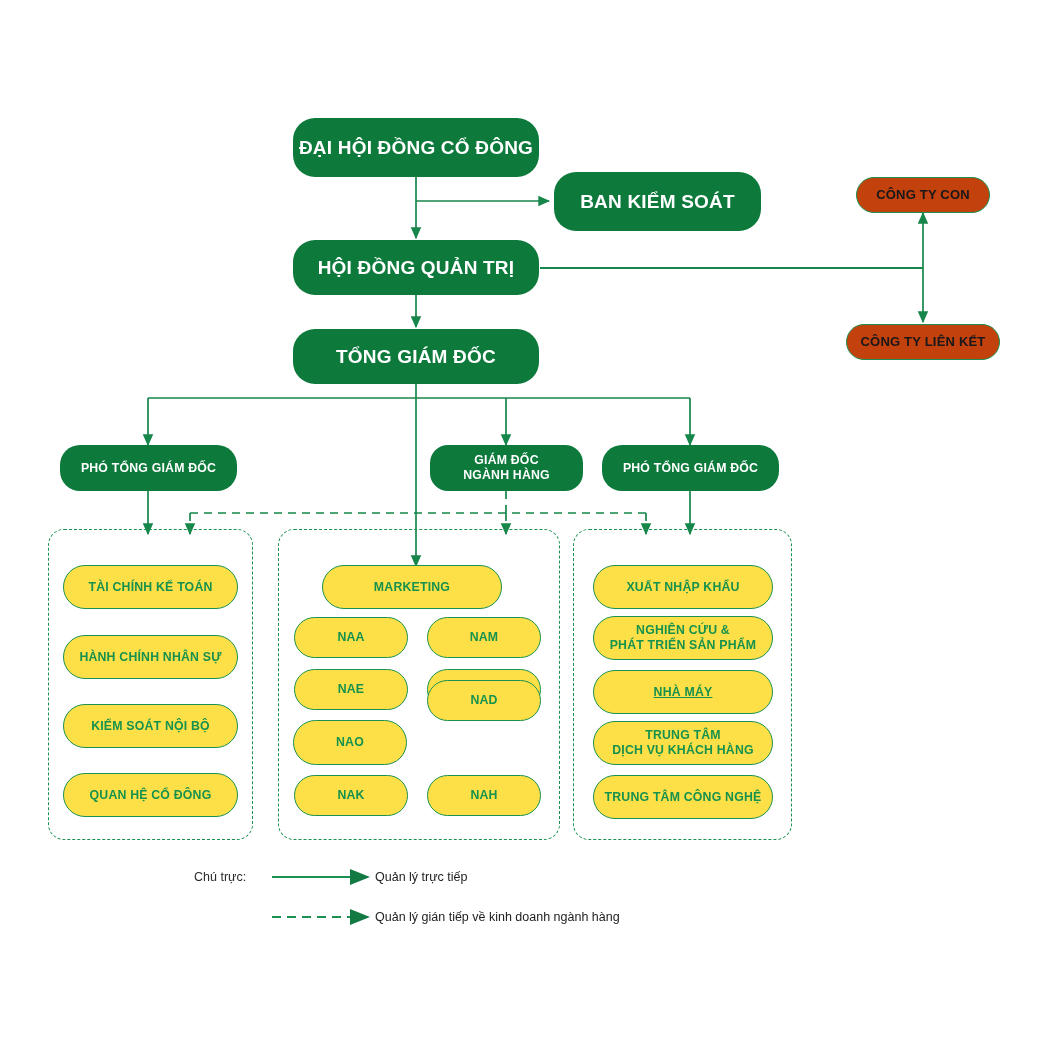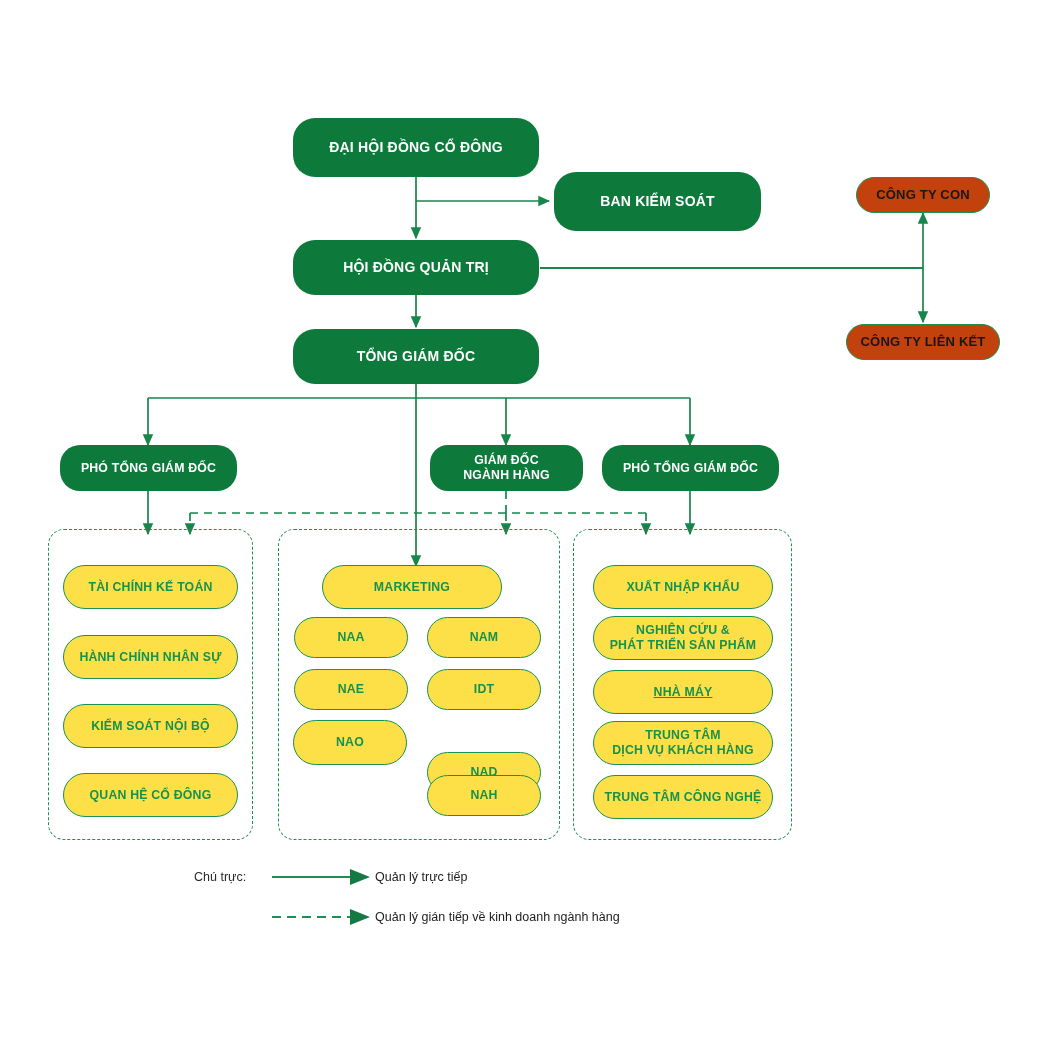--- a/index.html
+++ b/index.html
@@ -33,21 +33,21 @@
     text-align: center;
     line-height: 1.22;
     letter-spacing: .2px;
     white-space: pre-line;
   }
   
   .exec {
     background: #0d7a3c;
     color: #ffffff;
     border-radius: 22px;
-    font-size: 14px;
+    font-size: 19px;
     font-weight: 700;
   }
   
   .company {
     background: #c2410c;
     border: 1.4px solid #1a9150;
     color: #18181a;
     border-radius: 999px;
     font-size: 13px;
     font-weight: 700;
@@ -175,22 +175,23 @@
 
   <div class="node dept" style="left:322px; top:565px; width:180px; height:44px;">MARKETING</div>
 
   <div class="node dept" style="left:294px; top:617px; width:114px; height:41px;">NAA</div>
   <div class="node dept" style="left:427px; top:617px; width:114px; height:41px;">NAM</div>
 
   <div class="node dept" style="left:294px; top:669px; width:114px; height:41px;">NAE</div>
   <div class="node dept" style="left:427px; top:669px; width:114px; height:41px;">IDT</div>
 
   <div class="node dept" style="left:293px; top:720px; width:114px; height:45px;">NAO</div>
-  <div class="node dept" style="left:427px; top:752px; width:114px; height:41px;">NAD</div>
-
+  <div class="node dept" style="left:427px; top:680px; width:114px; height:41px;">NAD</div>
+
+  <div class="node dept" style="left:294px; top:775px; width:114px; height:41px;">NAK</div>
   <div class="node dept" style="left:427px; top:775px; width:114px; height:41px;">NAH</div>
 
   <div class="group" style="left:573px; top:529px; width:219px; height:311px;"></div>
 
   <div class="node dept" style="left:593px; top:565px; width:180px; height:44px;">XUẤT NHẬP KHẨU</div>
   <div class="node dept two" style="left:593px; top:616px; width:180px; height:44px;">NGHIÊN CỨU &amp;
 PHÁT TRIỂN SẢN PHẨM</div>
   <div class="node dept" style="left:593px; top:670px; width:180px; height:44px;text-decoration:underline;">NHÀ MÁY</div>
   <div class="node dept two" style="left:593px; top:721px; width:180px; height:44px;">TRUNG TÂM
 DỊCH VỤ KHÁCH HÀNG</div>

